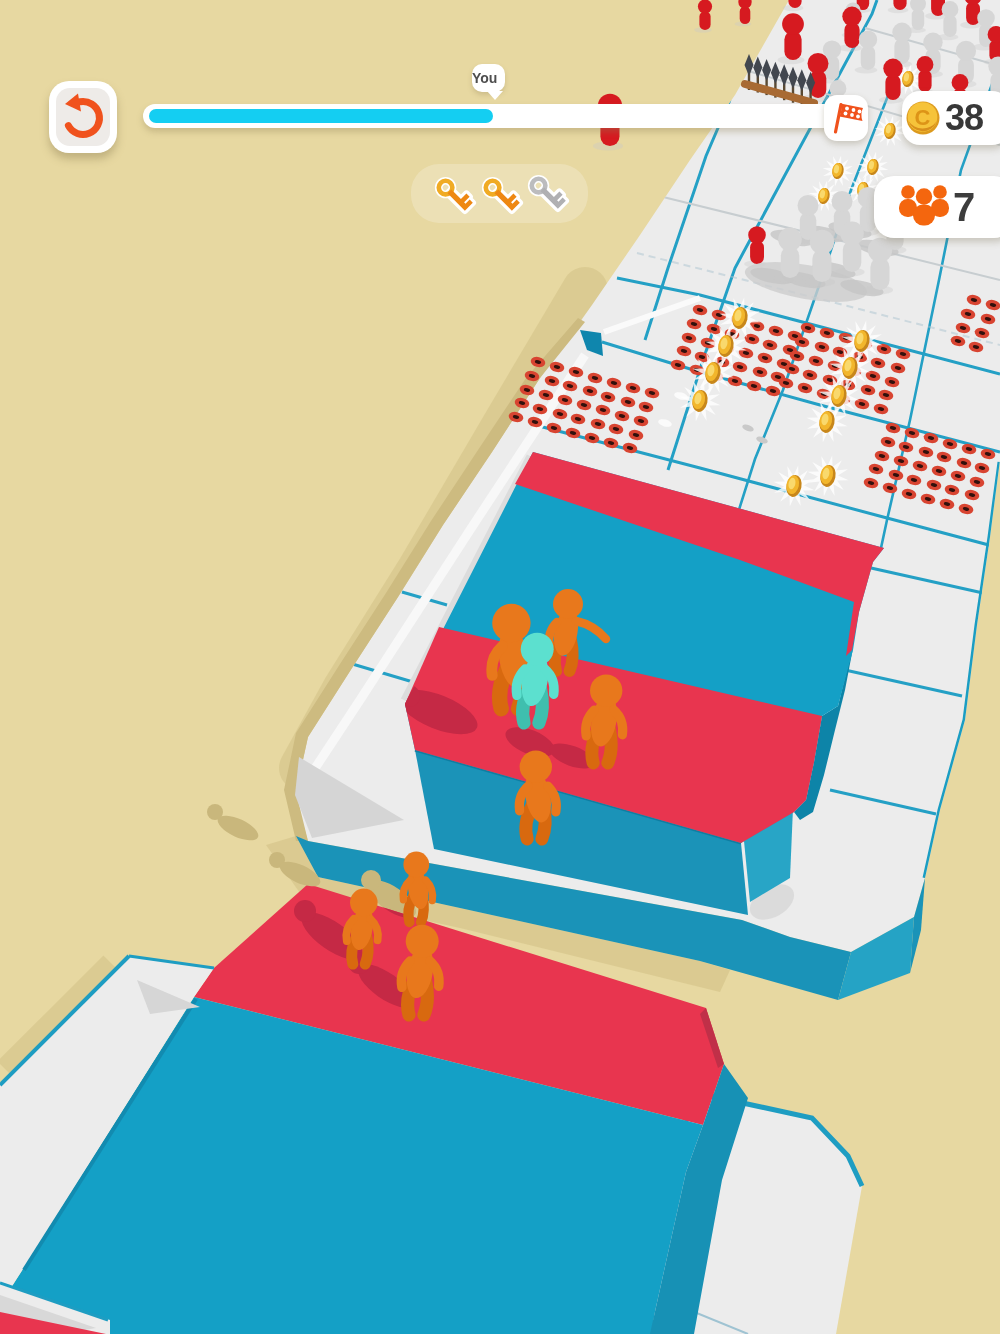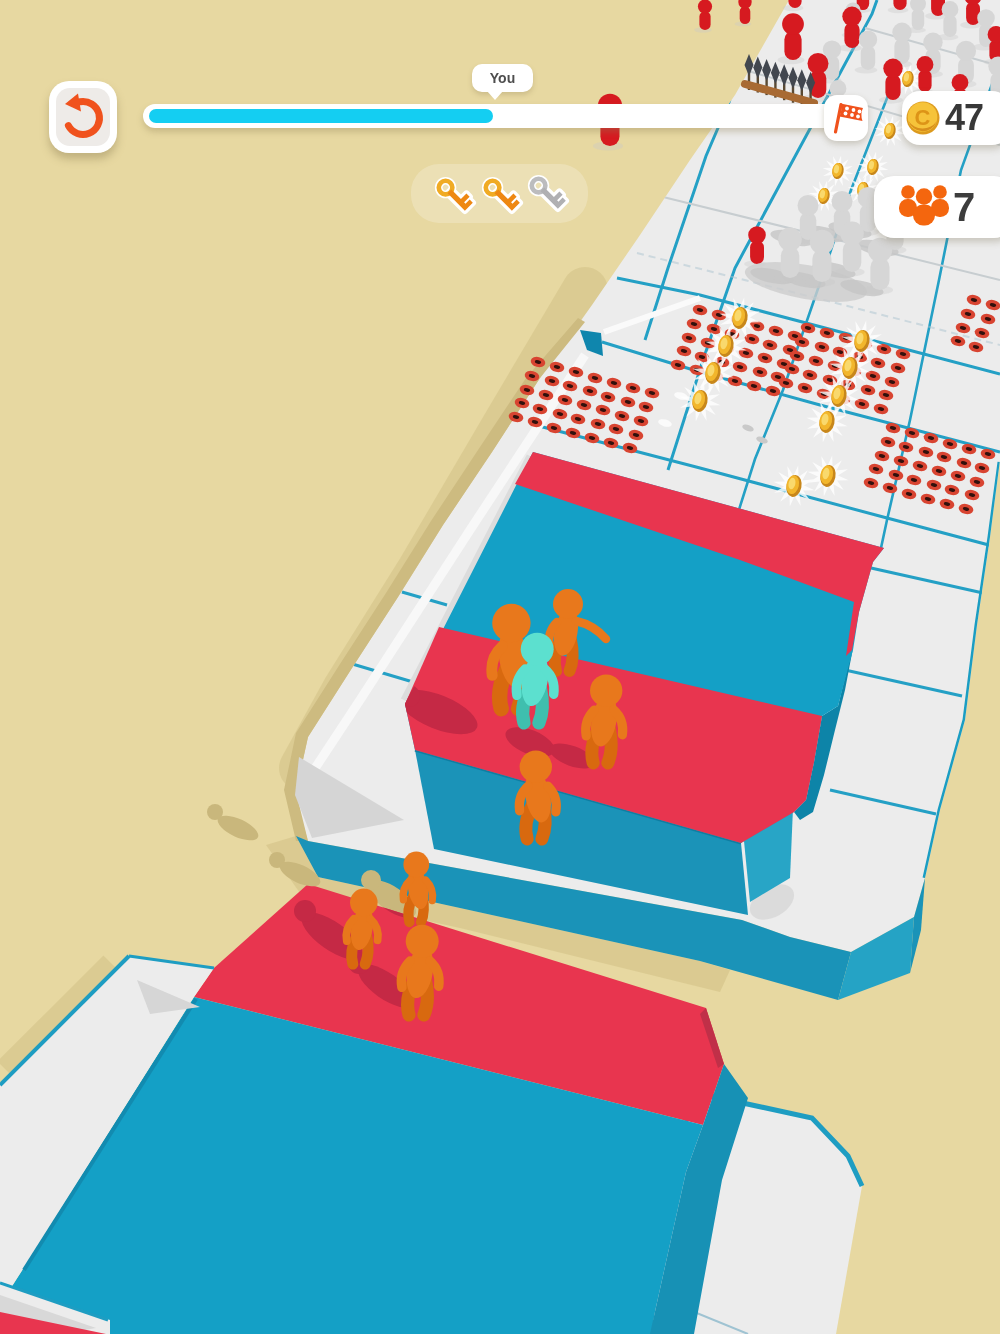--- a/index.html
+++ b/index.html
@@ -1019,21 +1019,21 @@
   <div style="position:absolute;left:7px;top:7px;right:7px;bottom:7px;background:#eeebe8;border-radius:14px;"></div>
   <svg style="position:absolute;left:0;top:0" width="68" height="72" viewBox="0 0 68 72">
     <path d="M 19.4 44.7 A 16.5 16.5 0 1 0 31.1 20.7" fill="none" stroke="#f0521d" stroke-width="7" stroke-linecap="round"></path>
     <polygon points="16,23 29,12.5 32,30.5" fill="#f0521d"></polygon>
   </svg>
 </div>
 
 <div style="position:absolute;left:143px;top:104px;width:702px;height:24px;background:#fff;border-radius:12px;box-shadow:0 4px 6px rgba(145,128,85,.35);"></div>
 <div style="position:absolute;left:149px;top:109px;width:344px;height:14px;background:#14cef2;border-radius:7px;"></div>
 
-<div style="position:absolute;left:472px;top:64px;width:61px;height:28px;background:#fff;border-radius:10px;box-shadow:0 3px 5px rgba(145,128,85,.3);text-align:center;font:bold 14px/28px 'Liberation Sans',sans-serif;color:#4e4e4e;">You</div>
+<div style="position:absolute;left:472px;top:64px;width:33px;height:28px;background:#fff;border-radius:10px;box-shadow:0 3px 5px rgba(145,128,85,.3);text-align:left;font:bold 14px/28px 'Liberation Sans',sans-serif;color:#4e4e4e;">You</div>
 <div style="position:absolute;left:487px;top:91px;width:0;height:0;border-left:8px solid transparent;border-right:8px solid transparent;border-top:9px solid #fff;"></div>
 
 <div style="position:absolute;left:824px;top:95px;width:44px;height:46px;background:#fff;border-radius:13px;box-shadow:0 3px 6px rgba(120,110,80,.3);">
 <svg width="44" height="46" viewBox="0 0 44 46">
   <line x1="11.5" y1="37" x2="17" y2="9.5" stroke="#f0521d" stroke-width="3.2" stroke-linecap="round"></line>
   <path d="M16.5 8.5 L39 13 Q36 19 38.5 26 L15.5 21.5 Q18.5 14.5 16.5 8.5 Z" fill="#f0521d"></path>
   <circle cx="23" cy="13.5" r="1.9" fill="#fff"></circle>
       <circle cx="29.5" cy="15" r="1.9" fill="#fff"></circle>
       <circle cx="35.5" cy="16.5" r="1.9" fill="#fff"></circle>
   <circle cx="21.5" cy="18.5" r="1.9" fill="#fff"></circle>
@@ -1042,21 +1042,21 @@
 </svg>
 </div>
 
 <div style="position:absolute;left:902px;top:91px;width:108px;height:54px;background:#fff;border-radius:18px;box-shadow:0 4px 7px rgba(120,110,80,.3);"></div>
 <svg style="position:absolute;left:902px;top:91px" width="98" height="54" viewBox="0 0 98 54">
   <circle cx="21" cy="27" r="16.5" fill="#dc9a1e"></circle>
   <circle cx="20.5" cy="26" r="14.8" fill="#f6c33a"></circle>
   <path d="M 6.5 30 A 14.8 14.8 0 0 0 34.5 30.5 A 17 17 0 0 1 6.5 30 Z" fill="#d88f1c"></path>
   <text x="20.5" y="34" text-anchor="middle" font-family="Liberation Sans,sans-serif" font-size="22" font-weight="bold" fill="#dd9417">C</text>
 </svg>
-<div style="position:absolute;left:934px;top:98px;width:60px;height:40px;font:800 36px/40px 'Liberation Sans',sans-serif;color:#383838;text-align:center;letter-spacing:-1px;">47</div>
+<div style="position:absolute;left:934px;top:98px;width:60px;height:40px;font:800 36px/40px 'Liberation Sans',sans-serif;color:#383838;text-align:center;letter-spacing:-1px;">38</div>
 
 <div style="position:absolute;left:874px;top:176px;width:140px;height:62px;background:#fff;border-radius:20px;box-shadow:0 4px 7px rgba(120,110,80,.3);"></div>
 <svg style="position:absolute;left:874px;top:176px" width="126" height="62" viewBox="0 0 126 62">
   <g fill="#f4660e">
     <circle cx="34" cy="16" r="6.8"></circle>
       <rect x="25" y="23" width="18" height="18" rx="8.5"></rect>
     <circle cx="66" cy="16" r="6.8"></circle>
       <rect x="57" y="23" width="18" height="18" rx="8.5"></rect>
     <circle cx="50" cy="20.5" r="8.2"></circle>
       <rect x="39" y="28.5" width="22" height="21" rx="10"></rect>

